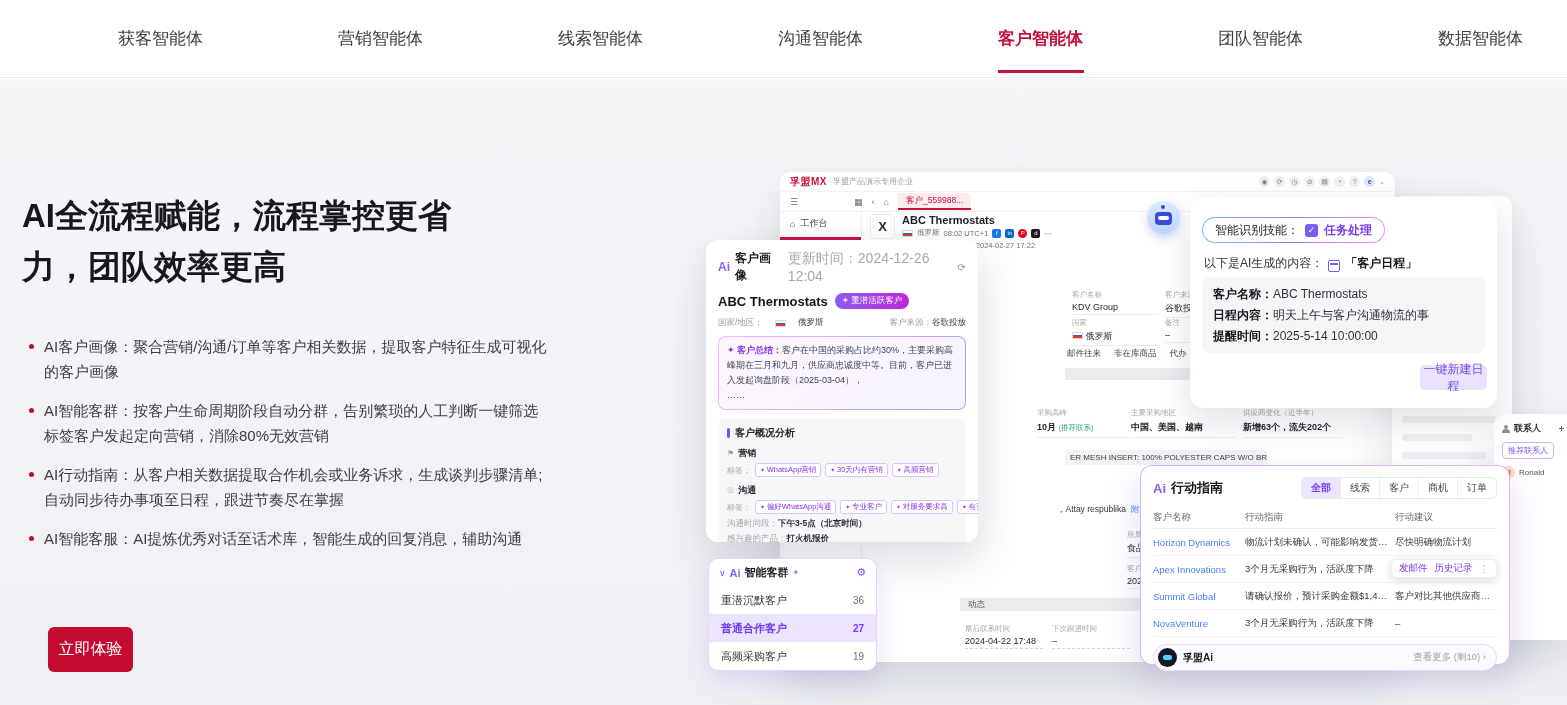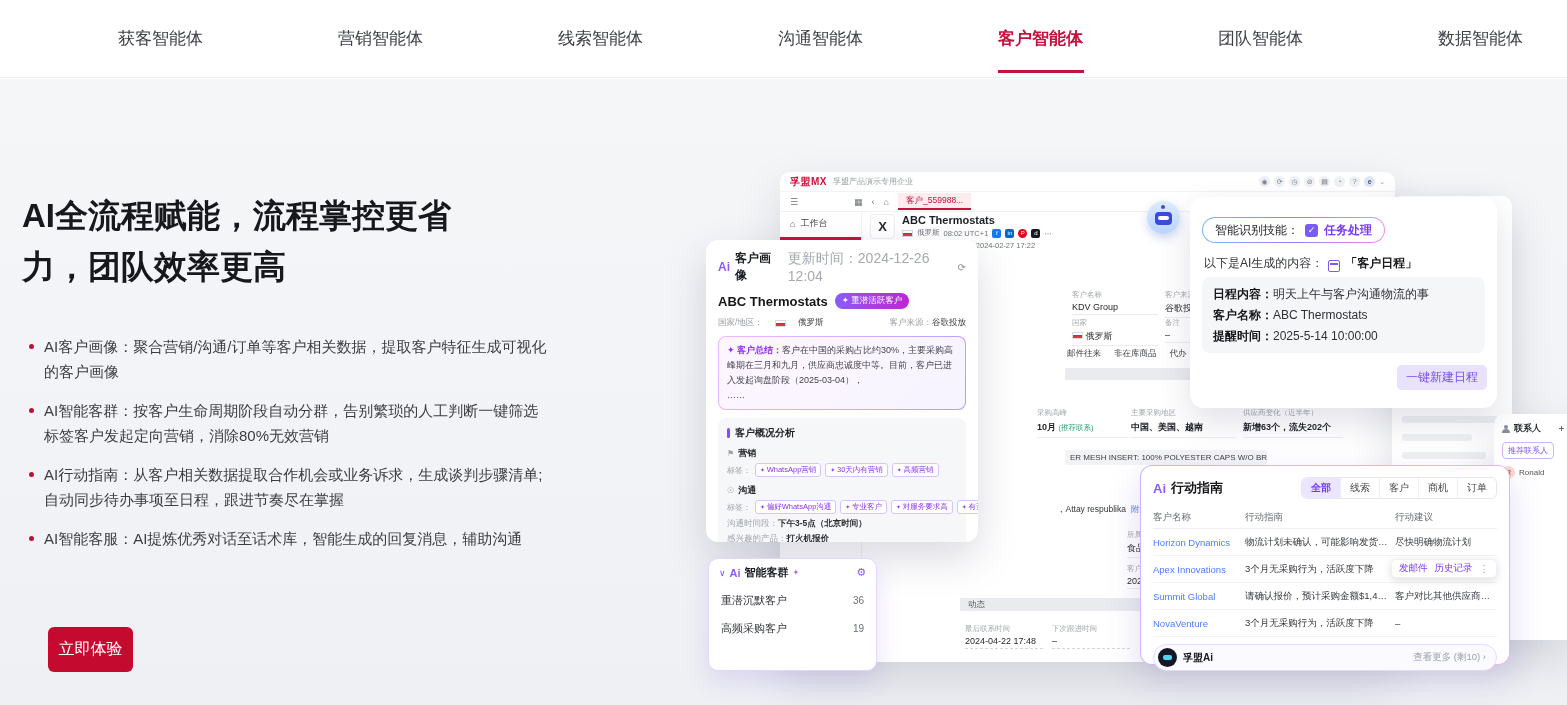--- a/index.html
+++ b/index.html
@@ -91,21 +91,21 @@
   .sk-pill .lab{color:#23252b}
   .sk-check{width:13px;height:13px;background:#7b5cf0;border-radius:3px;color:#fff;font-size:9px;line-height:13px;text-align:center}
   .sk-pill .val{color:#7a3bf0;font-weight:600}
   .sk-intro{position:absolute;left:14px;top:58px;display:flex;align-items:flex-end;gap:5px;font-size:12px;color:#33353b}
   .cal{width:12px;height:12px;border:1.5px solid #7b5cf0;border-radius:2px;position:relative}
   .cal::before{content:"";position:absolute;left:1px;top:2px;right:1px;height:2px;background:#7b5cf0}
   .sk-doc{font-weight:700;color:#17181c}
   .sk-box{position:absolute;left:12px;top:80px;width:283px;height:76px;background:#f5f6f8;border-radius:8px;padding:7px 11px;font-size:12px;line-height:21px}
   .sk-box .bl{font-weight:700;color:#17181c}
   .sk-box .bv{color:#2e3036}
-  .sk-btn{position:absolute;right:10px;top:168px;width:90px;height:25px;background:#e9e2fd;color:#7550e6;border:none;border-radius:5px;
+  .sk-btn{position:absolute;right:10px;top:168px;width:67px;height:25px;background:#e9e2fd;color:#7550e6;border:none;border-radius:5px;
           font-size:12px;display:flex;align-items:center;justify-content:center;cursor:pointer;font-family:inherit}
 
   
   #robot{position:absolute;left:1147px;top:201px;width:33px;height:33px;border-radius:50%;z-index:5;
          background:linear-gradient(180deg,#dcebff,#b9d4ff);box-shadow:0 4px 10px rgba(60,90,200,.25)}
   .rb-face{position:absolute;left:8px;top:11px;width:17px;height:13px;background:#3b4bd8;border-radius:4px}
   .rb-eyes{position:absolute;left:3px;top:4px;width:11px;height:4px;background:#fff;border-radius:2px}
   .rb-ant{position:absolute;left:14px;top:4px;width:4px;height:4px;border-radius:50%;background:#3b4bd8}
 
   
@@ -376,22 +376,22 @@
       <span class="lab">智能识别技能：</span>
       <span class="sk-check">✓</span>
       <span class="val">任务处理</span>
     </div>
     <div class="sk-intro">
       <span>以下是AI生成的内容：</span>
       <span class="cal"></span>
       <span class="sk-doc">「客户日程」</span>
     </div>
     <div class="sk-box">
+      <div><span class="bl">客户名称：</span><span class="bv">ABC Thermostats</span></div>
       <div><span class="bl">日程内容：</span><span class="bv">明天上午与客户沟通物流的事</span></div>
-      <div><span class="bl">客户名称：</span><span class="bv">ABC Thermostats</span></div>
       <div><span class="bl">提醒时间：</span><span class="bv">2025-5-14 10:00:00</span></div>
     </div>
     <button class="sk-btn">一键新建日程</button>
   </div>
 
   <div id="robot">
     <span class="rb-ant"></span>
     <span class="rb-face">
         <span class="rb-eyes"></span>
       </span>
@@ -462,20 +462,24 @@
       <span class="sg-chev">∨</span>
       <span class="ailogo" style="font-size:11px">Ai</span>
       <span class="sg-title">智能客群</span>
       <span class="sg-star">✦</span>
       <span class="sg-gear">⚙</span>
     </div>
     <div class="sg-row">
       <span>重潜沉默客户</span>
       <span class="cnt">36</span>
     </div>
+    <div class="sg-row on">
+      <span>普通合作客户</span>
+      <span class="cnt">27</span>
+    </div>
     <div class="sg-row">
       <span>高频采购客户</span>
       <span class="cnt">19</span>
     </div>
   </div>
 
   <div id="action" style="position:absolute">
     <div class="ac-head">
       <span class="ailogo" style="font-size:13px">Ai</span>
       <span class="ac-title">行动指南</span>

